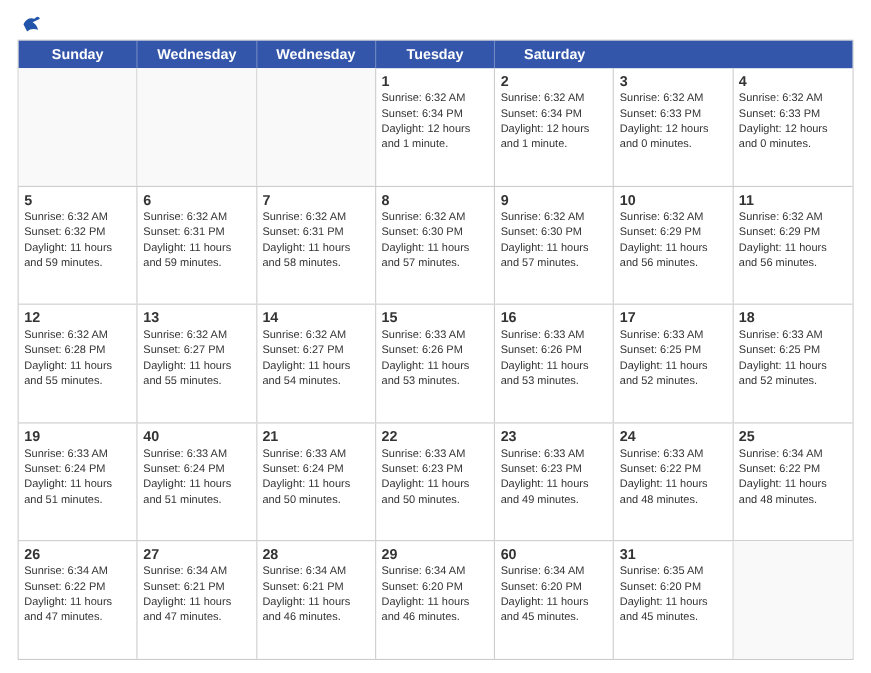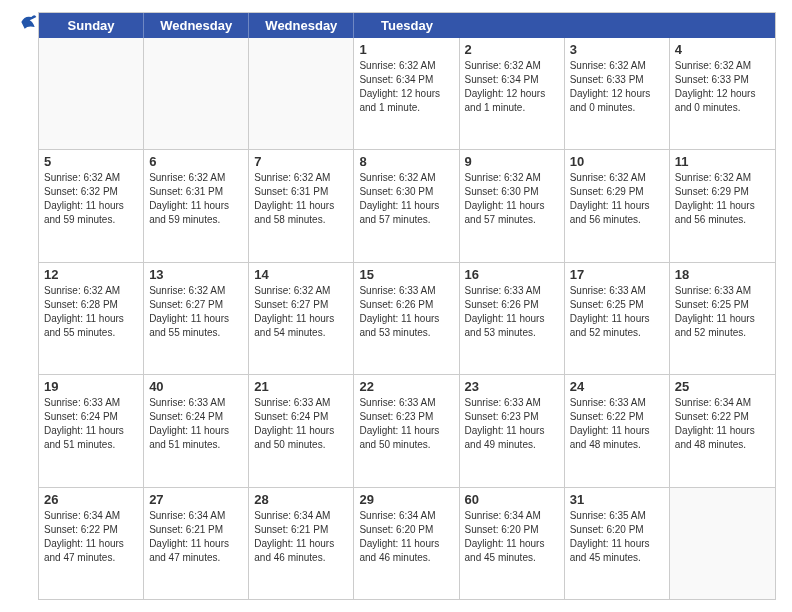--- a/index.html
+++ b/index.html
@@ -8,21 +8,21 @@
       background: #fff;
       width: 792px;
       height: 612px;
       overflow: hidden;
     }
     .page {
       width: 792px;
       height: 612px;
       padding: 12px 16px;
       display: flex;
-      flex-direction: row;
+      flex-direction: column;
     }
     .header {
       display: flex;
       justify-content: space-between;
       align-items: flex-start;
       margin-bottom: 8px;
     }
     .logo {
       display: flex;
       flex-direction: column;
@@ -134,20 +134,21 @@
       <div class="location-title"></div>
     </div>
   </div>
 
   <div class="calendar">
     <div class="cal-header">
       <div class="cal-header-cell">Sunday</div>
       <div class="cal-header-cell">Wednesday</div>
       <div class="cal-header-cell">Wednesday</div>
       <div class="cal-header-cell">Tuesday</div>
+      <div class="cal-header-cell">Saturday</div>
     </div>
     <div class="cal-body" id="cal-body">
     <div class="cal-row">
           <div class="cal-cell empty"></div>
           <div class="cal-cell empty"></div>
           <div class="cal-cell empty"></div>
           <div class="cal-cell">
             <div class="day-number">1</div>
             <div class="cell-info">Sunrise: 6:32 AM<br>Sunset: 6:34 PM<br>Daylight: 12 hours and 1 minute.</div>
           </div>

